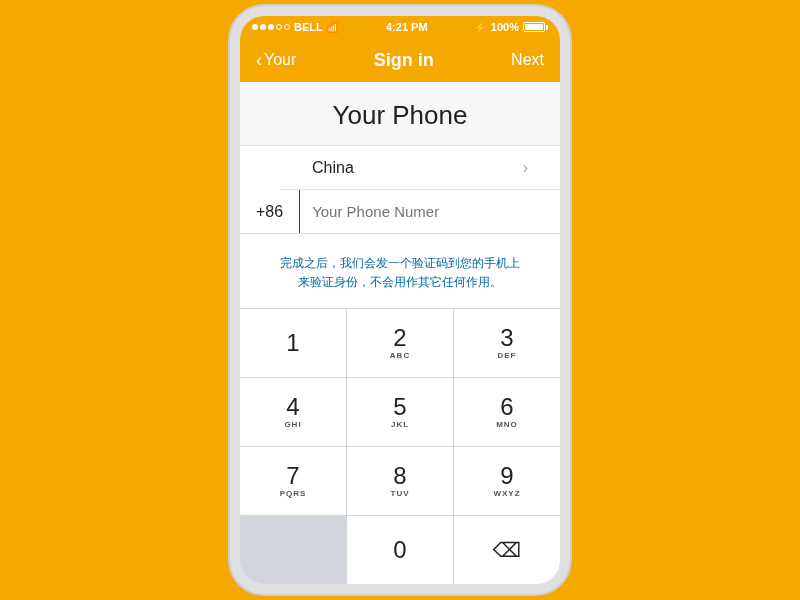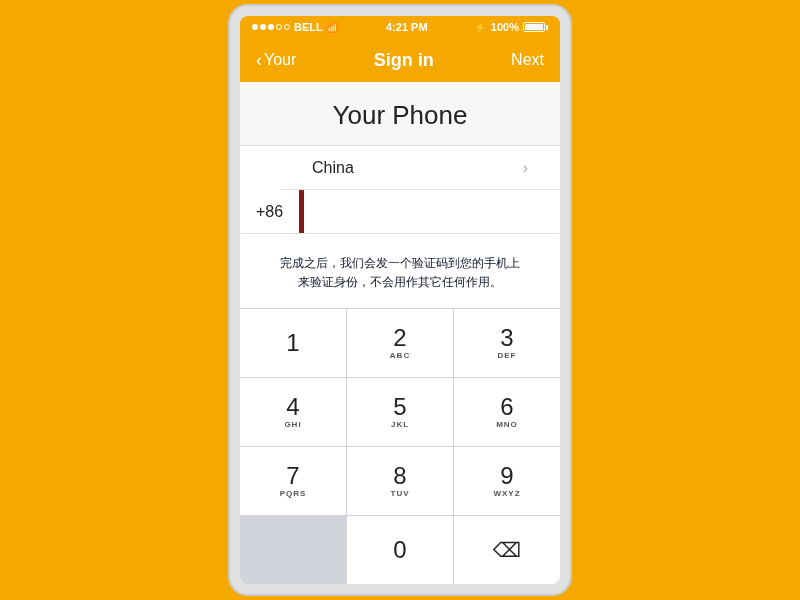--- a/index.html
+++ b/index.html
@@ -10,21 +10,21 @@
       display: flex;
       align-items: center;
       justify-content: center;
       font-family: -apple-system, 'Helvetica Neue', Helvetica, Arial, sans-serif;
     }
 
     .phone-frame {
       width: 320px;
       height: 568px;
       background: #fff;
-      border-radius: 8px;
+      border-radius: 24px;
       overflow: hidden;
       box-shadow: 0 0 0 10px #e0e0e0, 0 0 0 12px #ccc;
       display: flex;
       flex-direction: column;
       position: relative;
     }
 
     
     .status-bar {
       background: #F5A800;
@@ -154,21 +154,21 @@
       align-items: center;
       padding: 0 0;
       height: 44px;
       border-bottom: 1px solid #e0e0e0;
       background: #fff;
     }
     .country-code {
       font-size: 16px;
       color: #222;
       padding: 0 16px;
-      border-right: 5px solid #7f1d1d;
+      border-right: 1px solid #7f1d1d;
       height: 100%;
       display: flex;
       align-items: center;
       min-width: 60px;
     }
     .phone-input-field {
       flex: 1;
       border: none;
       outline: none;
       font-size: 15px;
@@ -179,21 +179,21 @@
     }
 
     
     .description-section {
       padding: 20px 24px 16px 24px;
       text-align: center;
       background: #fff;
     }
     .description-text {
       font-size: 12px;
-      color: #0f172a;
+      color: #0369a1;
       line-height: 1.6;
     }
 
     
     .keypad {
       display: grid;
       grid-template-columns: repeat(3, 1fr);
       flex: 1;
       background: #d1d5db;
       gap: 1px;
@@ -282,20 +282,21 @@
       <span class="your-phone-title">Your Phone</span>
     </div>
 
     <div class="country-row">
       <span class="country-label">China</span>
       <span class="chevron-right">›</span>
     </div>
 
     <div class="phone-row">
       <span class="country-code">+86</span>
+      <input class="phone-input-field" type="tel" placeholder="Your Phone Numer" style="">
     </div>
 
     <div class="description-section">
       <div class="description-text">
         <span>完成之后，我们会发一个验证码到您的手机上</span><br>
         <span>来验证身份，不会用作其它任何作用。</span>
       </div>
     </div>
 
     <div class="keypad" id="keypad-grid">

